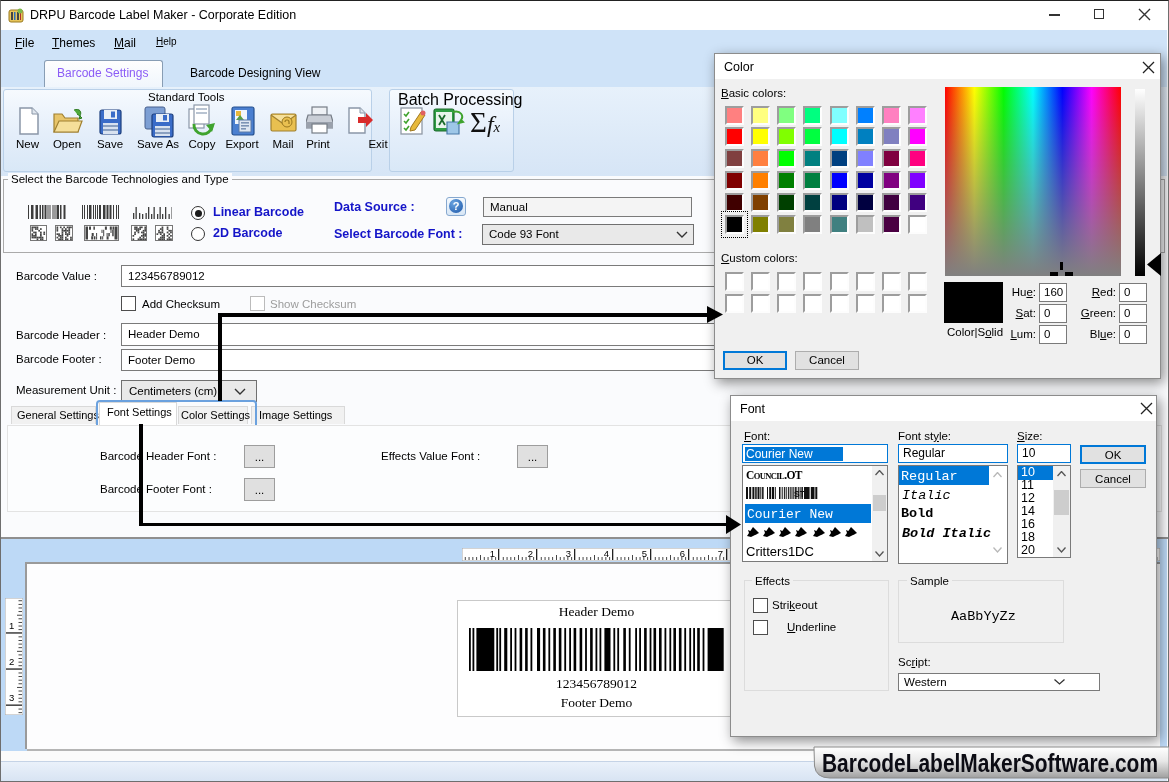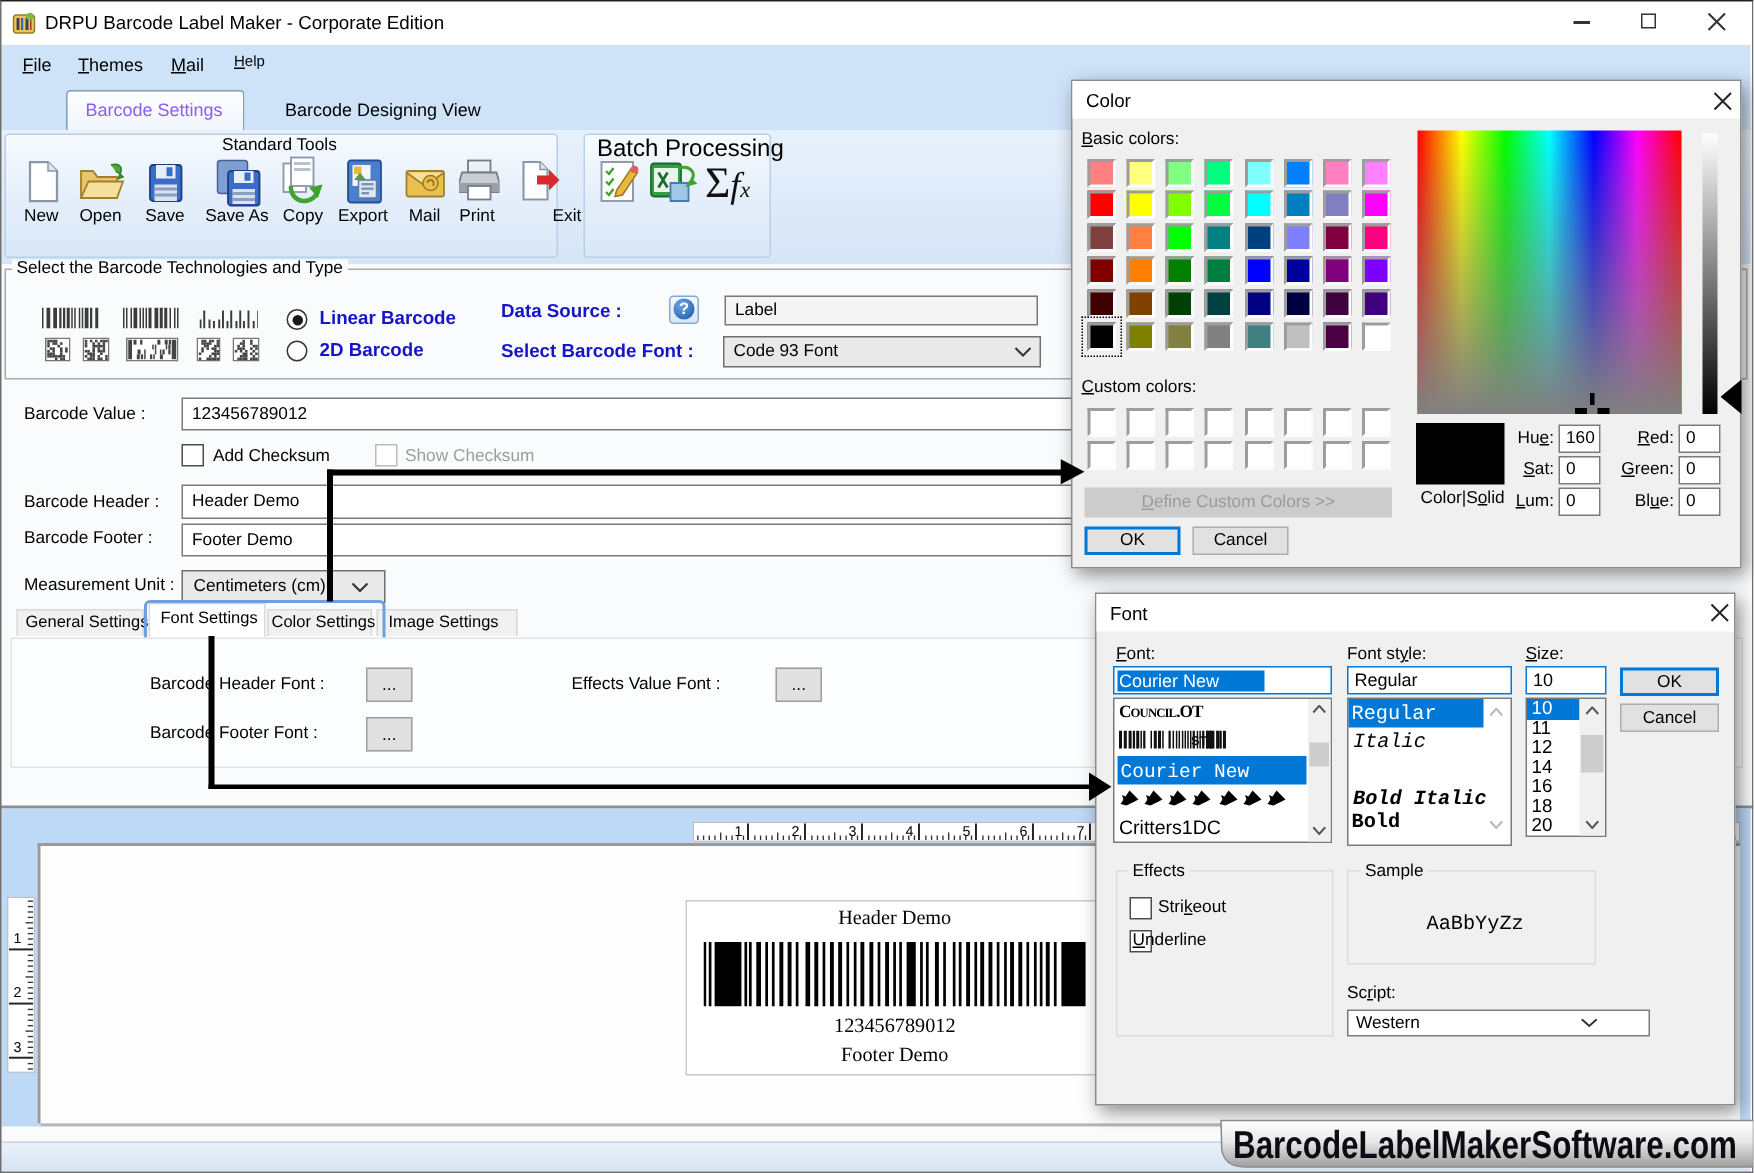--- a/index.html
+++ b/index.html
@@ -361,21 +361,21 @@
   </svg>
 <div class="abs" style="left:191px;top:206px;width:14px;height:14px;border-radius:50%;border:1px solid #333;background:#fff;"></div>
 <div class="abs" style="left:195px;top:210px;width:7px;height:7px;border-radius:50%;background:#1a1a1a;"></div>
 <div class="abs" style="left:191px;top:227px;width:14px;height:14px;border-radius:50%;border:1px solid #333;background:#fff;"></div>
 <div class="abs blue" style="left:213px;top:205px;">Linear Barcode</div>
 <div class="abs blue" style="left:213px;top:226px;">2D Barcode</div>
 <div class="abs blue" style="left:334px;top:200px;">Data Source :</div>
 <div class="abs blue" style="left:334px;top:227px;">Select Barcode Font :</div>
 <div class="abs" style="left:446px;top:197px;width:20px;height:19px;border:1px solid #86a8cf;border-radius:3px;background:linear-gradient(#f4f9fe,#d7e6f5);"></div>
 <div class="abs" style="left:449px;top:199px;width:14px;height:14px;border-radius:50%;background:radial-gradient(circle at 35% 30%,#6aa4e0,#1c56a8);color:#fff;font-size:11px;font-weight:bold;text-align:center;line-height:14px;">?</div>
-<div class="abs tb" style="left:483px;top:197px;width:209px;height:20px;background:#f4f4f4;line-height:18px;padding-left:6px;">Label</div>
+<div class="abs tb" style="left:483px;top:197px;width:209px;height:20px;background:#f4f4f4;line-height:18px;padding-left:6px;">Manual</div>
 <div class="abs" style="left:482px;top:224px;width:212px;height:21px;background:#e9e9e9;border:1px solid #707070;font-size:11.5px;line-height:19px;padding-left:6px;">Code 93 Font</div>
 <svg class="abs" style="left:676px;top:231px;" width="12" height="7">
     <path d="M1,1 L6,6 L11,1" fill="none" stroke="#333" stroke-width="1.4"></path>
   </svg>
 <div class="abs lbl" style="left:16px;top:270px;">Barcode Value :</div>
 <div class="abs lbl" style="left:16px;top:329px;">Barcode Header :</div>
 <div class="abs lbl" style="left:16px;top:353px;">Barcode Footer :</div>
 <div class="abs lbl" style="left:16px;top:384px;">Measurement Unit :</div>
 <div class="abs tb" style="left:121px;top:265px;width:1010px;height:22px;line-height:20px;padding-left:6px;">123456789012</div>
 <div class="abs chk" style="left:121px;top:296px;"></div>
@@ -778,23 +778,20 @@
 <div class="sw" style="left:166.9px;top:218px;background:#fff;"></div>
 <div class="sw" style="left:193.0px;top:218px;background:#fff;"></div>
 <div class="sw" style="left:10.0px;top:240px;background:#fff;"></div>
 <div class="sw" style="left:36.1px;top:240px;background:#fff;"></div>
 <div class="sw" style="left:62.3px;top:240px;background:#fff;"></div>
 <div class="sw" style="left:88.4px;top:240px;background:#fff;"></div>
 <div class="sw" style="left:114.6px;top:240px;background:#fff;"></div>
 <div class="sw" style="left:140.8px;top:240px;background:#fff;"></div>
 <div class="sw" style="left:166.9px;top:240px;background:#fff;"></div>
 <div class="sw" style="left:193.0px;top:240px;background:#fff;"></div>
-<div class="btn" style="left:8px;top:271px;width:205px;height:20px;background:#ccc;border:none;color:#9b9b9b;">
-      <span><u>D</u>efine Custom Colors &gt;&gt;</span>
-    </div>
 <div class="btnd" style="left:8px;top:296.5px;width:64px;height:19px;">
       <div>OK</div>
     </div>
 <div class="btn" style="left:80px;top:296.5px;width:64px;height:19px;">Cancel</div>
 <div class="abs" style="left:229.5px;top:32.5px;width:176px;height:189px;background:
 linear-gradient(to bottom, rgba(128,128,128,0), #808080),
 linear-gradient(to right, #ff0000 0%, #ffff00 16.7%, #00ff00 33.3%, #00ffff 50%, #0000ff 66.7%, #ff00ff 83.3%, #ff0000 100%);"></div>
 <div class="abs" style="left:345px;top:208px;width:3px;height:8px;background:#000;"></div>
 <div class="abs" style="left:335px;top:218px;width:8px;height:3.5px;background:#000;"></div>
 <div class="abs" style="left:350px;top:218px;width:8px;height:3.5px;background:#000;"></div>
@@ -888,21 +885,21 @@
       <path d="M99,11 L105,2 L111,8 L103,12 Z" fill="#000"></path>
       <path d="M100,5 L109,9 L102,11 Z" fill="#000"></path>
     </svg>
 <div class="abs" style="left:15px;top:148px;font-size:13px;">Critters1DC</div>
 <div class="cell" style="left:167px;top:34px;">Font st<u>y</u>le:</div>
 <div class="abs" style="left:167px;top:48px;width:110px;height:19px;background:#fff;border:1px solid #0078d7;font-size:12px;line-height:17px;padding-left:4px;">Regular</div>
 <div class="abs" style="left:167px;top:68.5px;width:110px;height:99px;background:#fff;border:1px solid #7a7a7a;"></div>
 <div class="abs" style="left:168px;top:70px;width:90px;height:18.5px;background:#0078d7;"></div>
 <div class="abs mono" style="left:170px;top:72.5px;color:#fff;font-size:13.5px;">Regular</div>
 <div class="abs mono" style="left:171px;top:91.5px;font-size:13.5px;font-style:italic;">Italic</div>
-<div class="abs mono" style="left:170px;top:110px;font-size:13.5px;font-weight:bold;margin-top:35px;">Bold</div>
+<div class="abs mono" style="left:170px;top:110px;font-size:13.5px;font-weight:bold;">Bold</div>
 <div class="abs mono" style="left:171px;top:130px;font-size:13.5px;font-weight:bold;font-style:italic;">Bold Italic</div>
 <svg class="abs" style="left:262px;top:76px;" width="9" height="6">
       <path d="M0.5,5 L4.5,0.5 L8.5,5" fill="none" stroke="#b8b8b8" stroke-width="1.3"></path>
     </svg>
 <svg class="abs" style="left:262px;top:151px;" width="9" height="6">
       <path d="M0.5,0.5 L4.5,5 L8.5,0.5" fill="none" stroke="#b8b8b8" stroke-width="1.3"></path>
     </svg>
 <div class="cell" style="left:286px;top:34px;"><u>S</u>ize:</div>
 <div class="abs" style="left:286px;top:48px;width:54px;height:19px;background:#fff;border:1px solid #0078d7;font-size:12px;line-height:17px;padding-left:4px;">10</div>
 <div class="abs" style="left:286px;top:68.5px;width:54px;height:93.5px;background:#fff;border:1px solid #7a7a7a;"></div>
@@ -924,21 +921,21 @@
 <div class="abs" style="left:323px;top:94px;width:15px;height:25px;background:#cdcdcd;"></div>
 <div class="btnd" style="left:349px;top:49px;width:66px;height:19px;">
       <div>OK</div>
     </div>
 <div class="btn" style="left:349px;top:73px;width:66px;height:19px;">Cancel</div>
 <div class="abs" style="left:13px;top:184px;width:145px;height:111px;border:1px solid #dcdcdc;"></div>
 <div class="abs" style="left:21px;top:179px;background:#f0f0f0;padding:0 3px;font-size:11.5px;">Effects</div>
 <div class="chk" style="left:22px;top:202px;"></div>
 <div class="cell" style="left:41px;top:203px;">Stri<u>k</u>eout</div>
 <div class="chk" style="left:22px;top:224px;"></div>
-<div class="cell" style="left:24px;top:225px;text-align:center;"><u>U</u>nderline</div>
+<div class="cell" style="left:56px;top:225px;text-align:center;"><u>U</u>nderline</div>
 <div class="abs" style="left:167px;top:184px;width:166px;height:63px;border:1px solid #dcdcdc;"></div>
 <div class="abs" style="left:176px;top:179px;background:#f0f0f0;padding:0 3px;font-size:11.5px;">Sample</div>
 <div class="abs mono" style="left:220px;top:213px;font-size:13.5px;">AaBbYyZz</div>
 <div class="cell" style="left:167px;top:260px;">Sc<u>r</u>ipt:</div>
 <div class="abs" style="left:167px;top:277px;width:202px;height:18px;background:#fff;border:1px solid #7a7a7a;font-size:11.5px;line-height:16px;padding-left:5px;">Western</div>
 <svg class="abs" style="left:323px;top:283px;" width="11" height="6">
       <path d="M0.5,0.5 L5.5,5 L10.5,0.5" fill="none" stroke="#333" stroke-width="1.3"></path>
     </svg>
 </div>
 <svg class="abs" style="left:800px;top:744px;z-index:60;" width="369" height="38">

